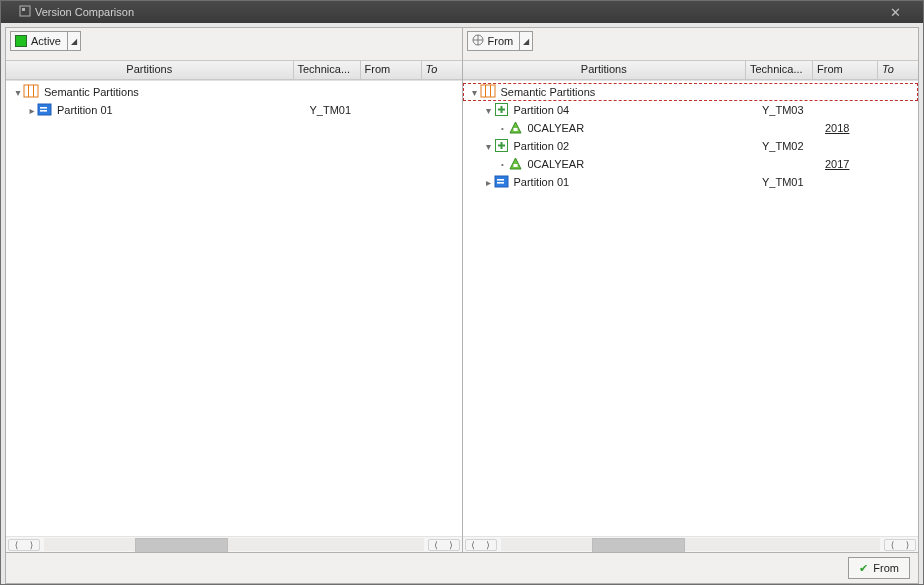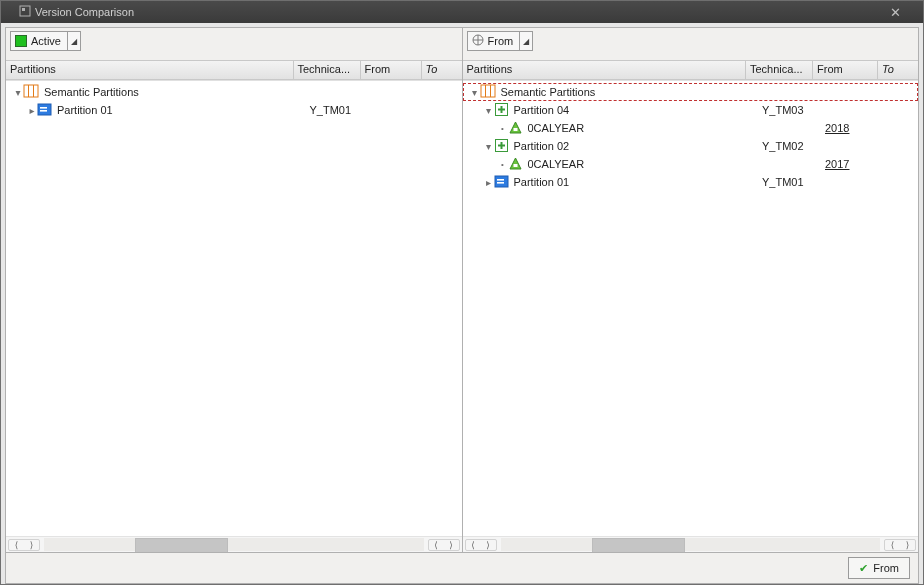--- a/index.html
+++ b/index.html
@@ -23,21 +23,21 @@
   .drop .lbl{display:inline-flex;align-items:center;padding:0 6px 0 4px;border-right:1px solid #9c9c9c;height:18px;}
   .drop .arrow{width:12px;text-align:center;font-size:8px;color:#444}
   .ic{display:inline-block;margin-right:4px;}
   .ic-active{width:10px;height:10px;background:#20c020;border:1px solid #2a6a2a;}
   .ic-badi{width:12px;height:12px;}
   
   .cols{display:flex;height:18px;border-top:1px solid #c8c8c8;border-bottom:1px solid #c8c8c8;
         background:linear-gradient(#f3f3f3,#e2e2e2);}
   .col{border-right:1px solid #c8c8c8;padding:2px 4px;white-space:nowrap;overflow:hidden;text-overflow:ellipsis;}
   .col:last-child{border-right:none;font-style:italic;}
-  .c-part{flex:1 1 250px;}
+  .c-part{flex:1 1 250px;text-align:center;}
   .c-tech{width:58px;}
   .c-from{width:52px;}
   .c-to  {width:32px;}
   
   .pane.right .c-from{width:56px;}
   
   .treewrap{flex:1;background:#fff;border-top:1px solid #e0e0e0;position:relative;overflow:hidden;}
   .tree{padding:2px 0;}
   .row{display:flex;align-items:center;height:18px;}
   .row .datacell{border-left:1px solid transparent;padding-left:4px;}

